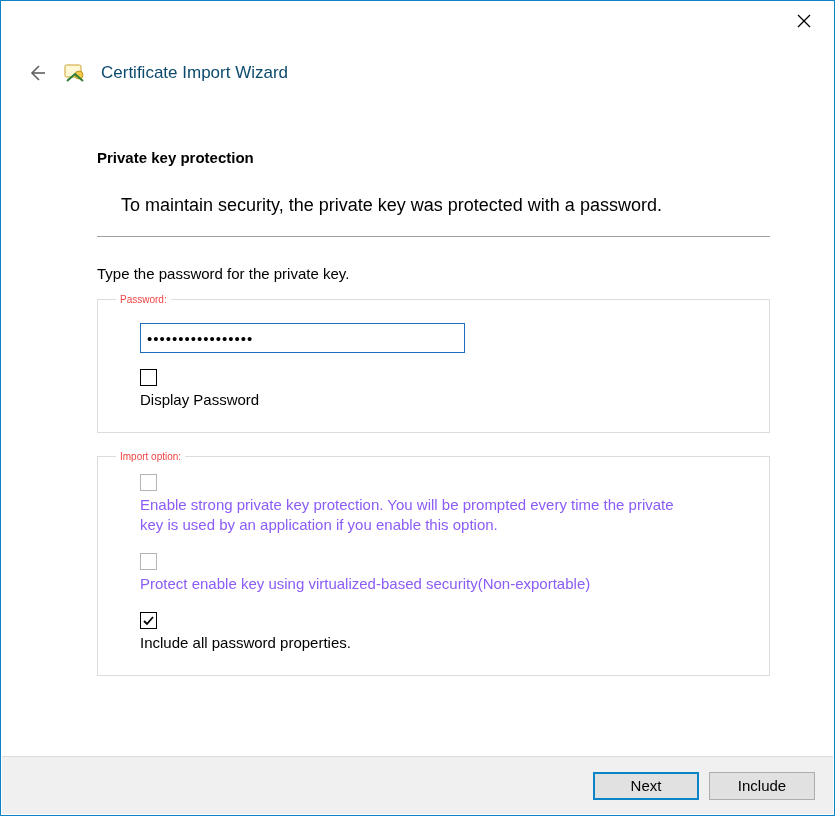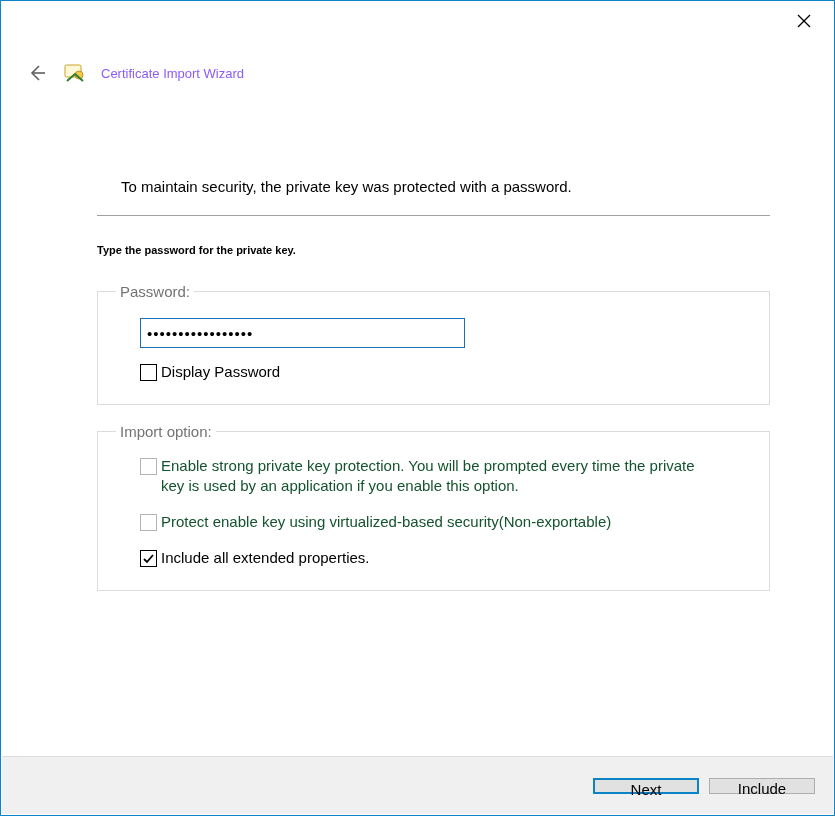--- a/index.html
+++ b/index.html
@@ -51,59 +51,58 @@
     .back-arrow svg { width: 20px; height: 20px; }
 
     .cert-icon {
       width: 24px;
       height: 24px;
       position: relative;
     }
     .cert-icon svg { width: 24px; height: 24px; }
 
     .header-title {
-      font-size: 13px;
-      color: #8b5cf6;
+      font-size: 17px;
+      color: #0c4a6e;
     }
 
     .content {
       padding: 48px 64px 0 96px;
     }
     .section-title {
       font-weight: 700;
       font-size: 15px;
       margin-bottom: 8px;
     }
     .section-desc {
       padding-left: 24px;
-      font-size: 15px;
+      font-size: 18px;
       margin-bottom: 20px;
       margin-top: 29px;
     }
     .hr {
       border: none;
       border-top: 1px solid #a0a0a0;
       margin: 0 0 28px 0;
     }
     .prompt-text {
       padding-left: 0;
-      font-size: 11px;
-      margin-bottom: 27px;
-      font-weight: bold;
+      font-size: 15px;
+      margin-bottom: 12px;
     }
 
     fieldset.group {
       border: 1px solid #dcdcdc;
       padding: 10px 18px 18px 18px;
       margin: 0 0 18px 0;
     }
     fieldset.group legend {
-      font-size: 15px;
+      font-size: 10px;
       padding: 0 4px;
-      color: #737373;
+      color: #ef4444;
     }
 
     .password-input {
       width: 325px;
       height: 30px;
       border: 1px solid #1a6fb8;
       outline: none;
       font-family: inherit;
       font-size: 15px;
       padding: 2px 6px;
@@ -111,23 +110,24 @@
       margin: 8px 0 14px 24px;
       display: block;
     }
 
     .chk-row {
       display: flex;
       align-items: flex-start;
       gap: 4px;
       margin-left: 24px;
       margin-bottom: 4px;
+      flex-direction: column;
     }
     .import-opts .chk-row { margin-bottom: 16px; }
-    .chk-row.disabled { color: #14532d; margin-top: 6px; }
+    .chk-row.disabled { color: #8b5cf6; }
 
     .chk {
       width: 17px;
       height: 17px;
       border: 1.6px solid #000;
       background: #fff;
       flex: 0 0 auto;
       display: inline-flex;
       align-items: center;
       justify-content: center;
@@ -154,21 +154,21 @@
       background: #f0f0f0;
       border-top: 1px solid #dcdcdc;
       display: flex;
       align-items: center;
       justify-content: flex-end;
       gap: 10px;
       padding-right: 18px;
     }
     .btn {
       width: 106px;
-      height: 16px;
+      height: 28px;
       font-family: inherit;
       font-size: 15px;
       background: #e1e1e1;
       border: 1px solid #adadad;
       cursor: pointer;
     }
     .btn.primary {
       border: 2px solid #0a84c6;
     }
   </style>
@@ -195,20 +195,21 @@
       <svg viewBox="0 0 24 24">
         <rect x="2" y="4" width="16" height="12" rx="1.5" fill="#fff7d6" stroke="#c9a227" stroke-width="1"></rect>
         <circle cx="16" cy="14" r="4" fill="#f2c94c" stroke="#b8860b" stroke-width="0.8"></circle>
         <path d="M4 20 L12 13 L20 20" stroke="#2e7d32" stroke-width="2" fill="none"></path>
       </svg>
     </div>
     <div class="header-title">Certificate Import Wizard</div>
   </div>
 
   <div class="content">
+    <div class="section-title">Private key protection</div>
     <div class="section-desc">To maintain security, the private key was protected with a password.</div>
     <hr class="hr">
     <div class="prompt-text">Type the password for the private key.</div>
 
     <fieldset class="group">
       <legend>Password:</legend>
       <input type="text" class="password-input" value="•••••••••••••••••" style="">
       <div class="chk-row">
         <span class="chk">
           
@@ -234,21 +235,21 @@
         </span>
         <span class="chk-label">Protect enable key using virtualized-based security(Non-exportable)</span>
       </div>
 
       <div class="chk-row" style="margin-bottom:4px;">
         <span class="chk checked">
           <svg viewBox="0 0 13 13">
               <path d="M2 7 L5 10 L11 3" stroke="#000" stroke-width="1.8" fill="none"></path>
             </svg>
         </span>
-        <span class="chk-label">Include all extended properties.</span>
+        <span class="chk-label">Include all password properties.</span>
       </div>
     </fieldset>
   </div>
 
   <div class="footer">
     <button class="btn primary">Next</button>
     <button class="btn">Include</button>
   </div>
 
 </div>

